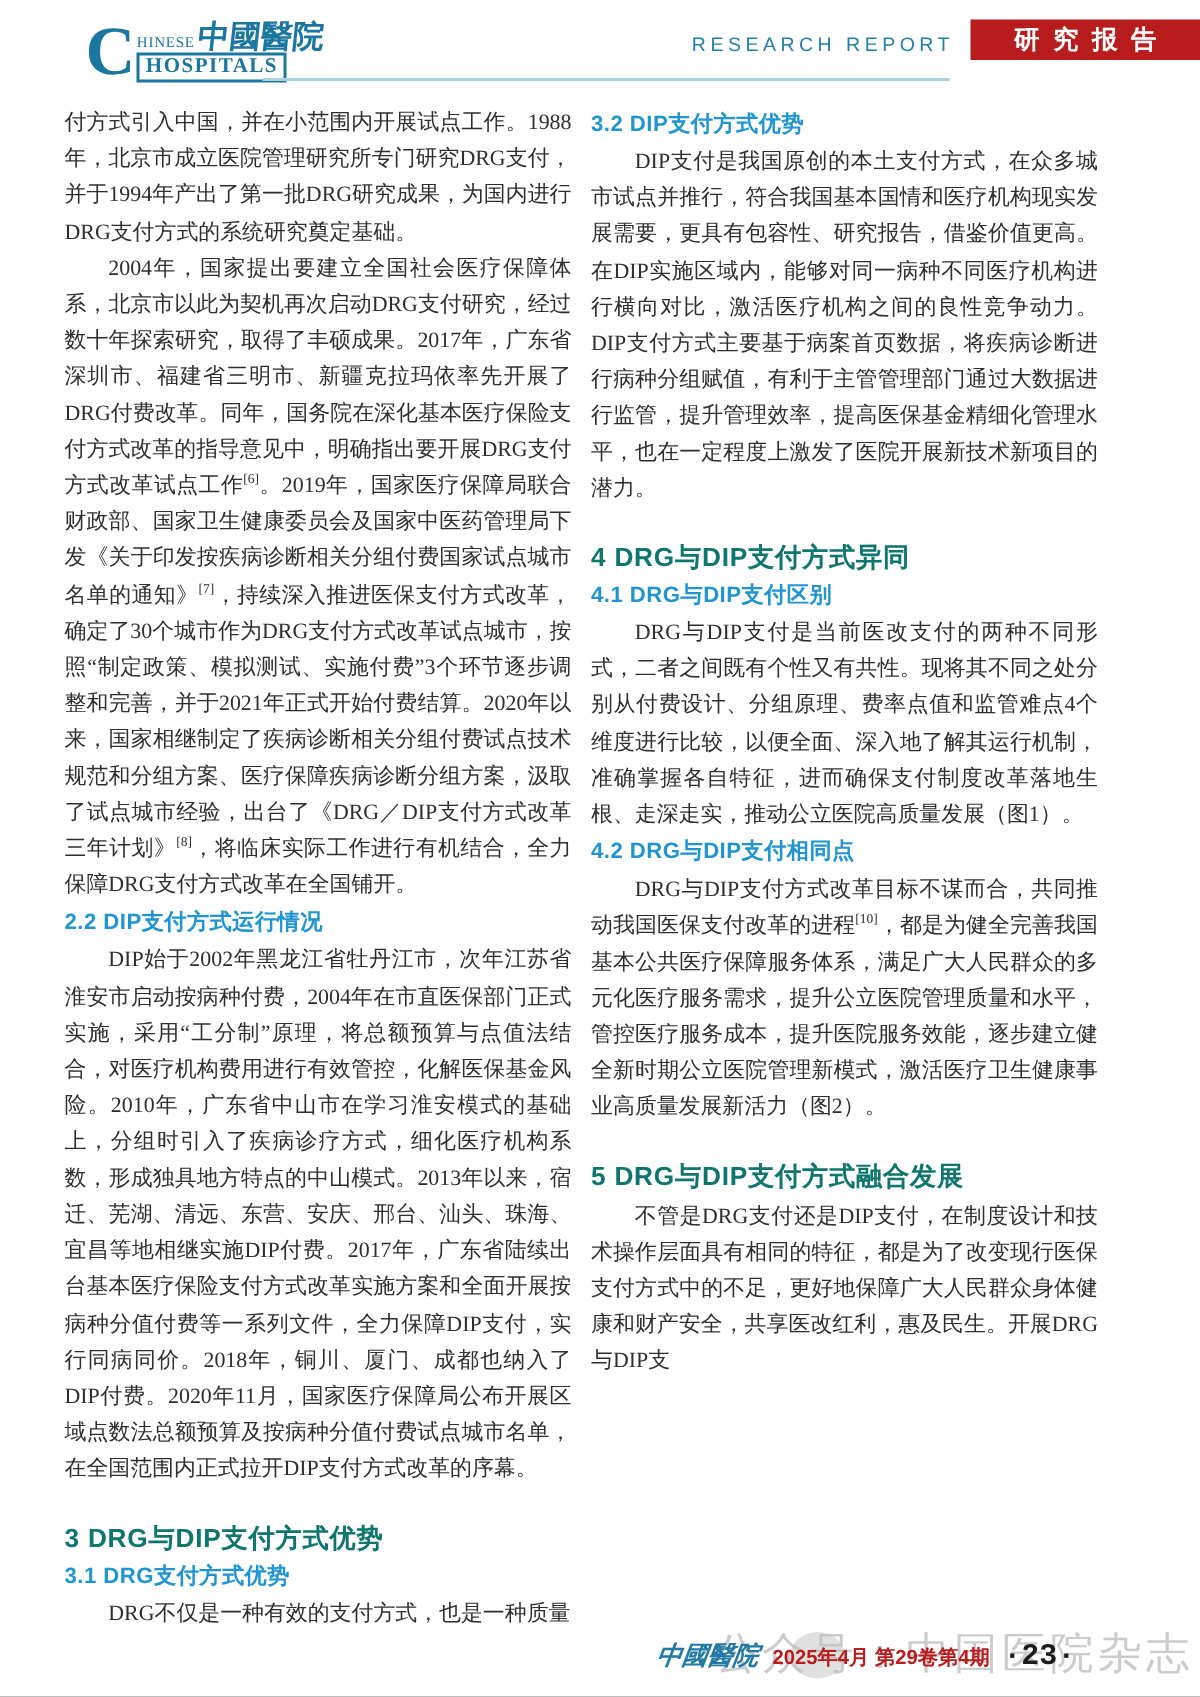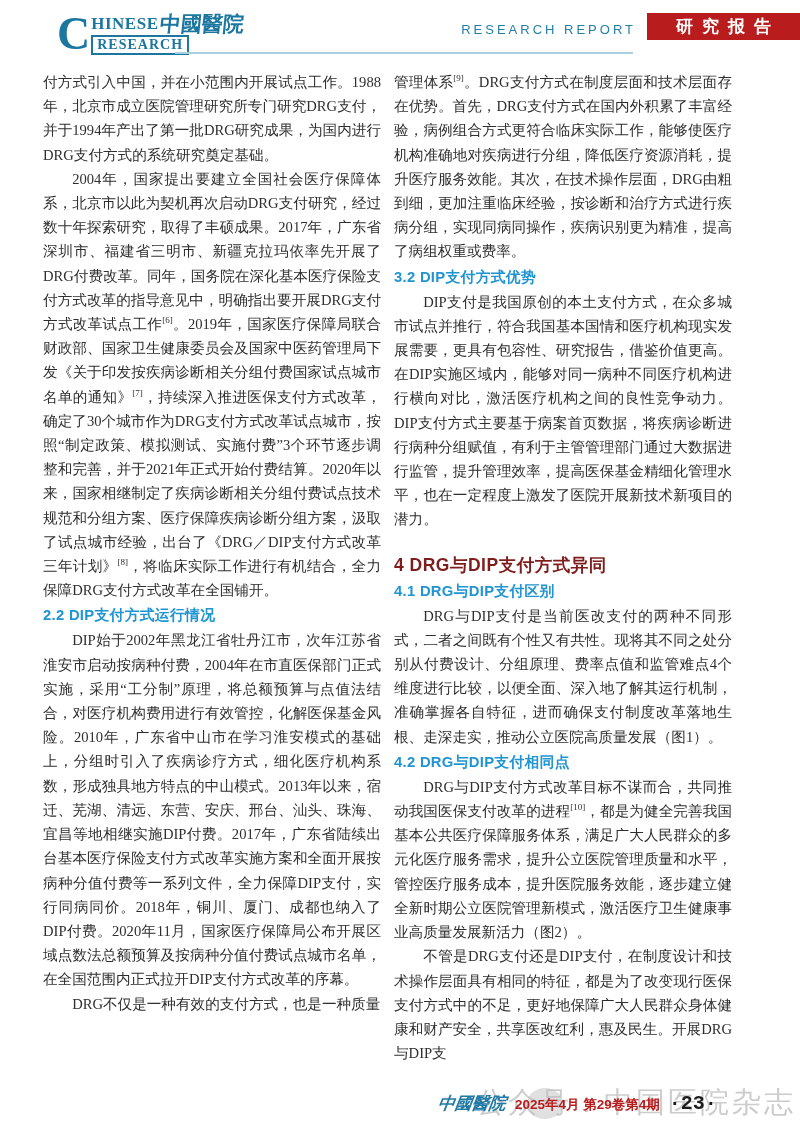--- a/index.html
+++ b/index.html
@@ -8,39 +8,39 @@
     position:relative; width:800px; height:1131px; margin:0 auto;
     background:#ffffff; overflow:hidden;
     font-family:"Liberation Serif", serif;
   }
   
   .header { position:absolute; top:0; left:0; right:0; height:64px; }
   .logo { position:absolute; left:57px; top:14px; display:flex; align-items:flex-start; color:#1b76a0; }
   .logo-c { font-family:"Liberation Serif",serif; font-weight:bold; font-size:46px; line-height:40px; }
   .logo-right { margin-left:1px; }
   .logo-row1 { display:flex; align-items:flex-end; }
-  .logo-hinese { font-family:"Liberation Serif",serif; font-weight:bold; font-size:17px; letter-spacing:.5px; }
+  .logo-hinese { font-family:"Liberation Serif",serif; font-weight:normal; font-size:10px; letter-spacing:.5px; }
   .logo-zh { font-family:"DejaVu Serif",serif; font-weight:bold; font-size:21px; line-height:20px; margin-left:2px; transform:skewX(-6deg); }
   .logo-hosp { display:inline-block; margin-top:1px; border:2px solid #1b76a0; padding:0 4px;
                font-family:"Liberation Serif",serif; font-weight:bold; font-size:14px; letter-spacing:1px; }
   .header-rule { position:absolute; left:175px; top:52px; width:458px; height:2px; background:#a8d0e0; }
   .research-label { position:absolute; right:164px; top:22px; color:#2380a8;
                     font-family:"Liberation Sans",sans-serif; font-size:13px; letter-spacing:3px; }
   .badge { position:absolute; right:0; top:13px; width:153px; height:27px; background:#b91c1c;
            display:flex; align-items:center; justify-content:center;
            color:#fff; font-family:Liberation Sans, sans-serif; font-weight:bold;
            font-size:17px; letter-spacing:9px; text-indent:9px; }
   
   .content { position:absolute; top:70px; left:43px; width:689px; display:flex; gap:13px; }
   .col { width:338px; }
   .para { font-size:14.6px; line-height:24.2px; text-align:justify; color:#2e2e2e; }
   .para.indent { text-indent:2em; }
   .para sup { font-size:9px; line-height:0; vertical-align:super; }
   .sec-h1 { font-family:"Liberation Sans",sans-serif; font-weight:bold; font-size:17.5px;
-            color:#7f1d1d; margin:22px 0 4px; line-height:22px; letter-spacing:.5px; }
+            color:#0f766e; margin:22px 0 4px; line-height:22px; letter-spacing:.5px; }
   .sec-h2 { font-family:"Liberation Sans",sans-serif; font-weight:bold; font-size:14.8px;
             color:#2095d2; margin:2px 0; line-height:22px; letter-spacing:.3px; }
   
   .watermark-circle { position:absolute; left:527px; top:1088px; width:36px; height:31px;
                       background:#c6c6c6; border-radius:50%; opacity:.55; }
   .watermark-text { position:absolute; left:476px; top:1083px; width:330px;
                     font-family:"Liberation Sans",sans-serif; font-size:29px; letter-spacing:3px;
                     color:#bcbcbc; opacity:.75; white-space:nowrap; }
   .footer-line { position:absolute; left:438px; top:1092px; display:flex; align-items:baseline; gap:9px; white-space:nowrap; }
   .footer-logo { font-family:"DejaVu Serif",serif; font-weight:bold; font-style:italic;
@@ -54,45 +54,47 @@
 <div class="page">
 
   <div class="header">
     <div class="logo">
       <span class="logo-c">C</span>
       <span class="logo-right">
         <span class="logo-row1">
           <span class="logo-hinese">HINESE</span>
           <span class="logo-zh">中國醫院</span>
         </span>
-        <span class="logo-hosp">RESEARCH</span>
+        <span class="logo-hosp">HOSPITALS</span>
       </span>
     </div>
     <div class="header-rule"></div>
     <div class="research-label">RESEARCH  REPORT</div>
     <div class="badge">研究报告</div>
   </div>
 
   <div class="content">
     <div class="col" id="col-left">
         <div class="para">付方式引入中国，并在小范围内开展试点工作。1988年，北京市成立医院管理研究所专门研究DRG支付，并于1994年产出了第一批DRG研究成果，为国内进行DRG支付方式的系统研究奠定基础。</div>
         <div class="para indent">2004年，国家提出要建立全国社会医疗保障体系，北京市以此为契机再次启动DRG支付研究，经过数十年探索研究，取得了丰硕成果。2017年，广东省深圳市、福建省三明市、新疆克拉玛依率先开展了DRG付费改革。同年，国务院在深化基本医疗保险支付方式改革的指导意见中，明确指出要开展DRG支付方式改革试点工作<sup>[6]</sup>。2019年，国家医疗保障局联合财政部、国家卫生健康委员会及国家中医药管理局下发《关于印发按疾病诊断相关分组付费国家试点城市名单的通知》<sup>[7]</sup>，持续深入推进医保支付方式改革，确定了30个城市作为DRG支付方式改革试点城市，按照“制定政策、模拟测试、实施付费”3个环节逐步调整和完善，并于2021年正式开始付费结算。2020年以来，国家相继制定了疾病诊断相关分组付费试点技术规范和分组方案、医疗保障疾病诊断分组方案，汲取了试点城市经验，出台了《DRG／DIP支付方式改革三年计划》<sup>[8]</sup>，将临床实际工作进行有机结合，全力保障DRG支付方式改革在全国铺开。</div>
         <div class="sec-h2">2.2 DIP支付方式运行情况</div>
         <div class="para indent">DIP始于2002年黑龙江省牡丹江市，次年江苏省淮安市启动按病种付费，2004年在市直医保部门正式实施，采用“工分制”原理，将总额预算与点值法结合，对医疗机构费用进行有效管控，化解医保基金风险。2010年，广东省中山市在学习淮安模式的基础上，分组时引入了疾病诊疗方式，细化医疗机构系数，形成独具地方特点的中山模式。2013年以来，宿迁、芜湖、清远、东营、安庆、邢台、汕头、珠海、宜昌等地相继实施DIP付费。2017年，广东省陆续出台基本医疗保险支付方式改革实施方案和全面开展按病种分值付费等一系列文件，全力保障DIP支付，实行同病同价。2018年，铜川、厦门、成都也纳入了DIP付费。2020年11月，国家医疗保障局公布开展区域点数法总额预算及按病种分值付费试点城市名单，在全国范围内正式拉开DIP支付方式改革的序幕。</div>
+        <div class="sec-h1">3 DRG与DIP支付方式优势</div>
+        <div class="sec-h2">3.1 DRG支付方式优势</div>
         <div class="para indent">DRG不仅是一种有效的支付方式，也是一种质量</div>
       </div>
     <div class="col" id="col-right">
-        <div class="para">管理体系<sup>[9]</sup>。DRG支付方式在制度层面和技术层面存在优势。首先，DRG支付方式在国内外积累了丰富经验，病例组合方式更符合临床实际工作，能够使医疗机构准确地对疾病进行分组，降低医疗资源消耗，提升医疗服务效能。其次，在技术操作层面，DRG由粗到细，更加注重临床经验，按诊断和治疗方式进行疾病分组，实现同病同操作，疾病识别更为精准，提高了病组权重或费率。</div>
         <div class="sec-h2">3.2 DIP支付方式优势</div>
         <div class="para indent">DIP支付是我国原创的本土支付方式，在众多城市试点并推行，符合我国基本国情和医疗机构现实发展需要，更具有包容性、研究报告，借鉴价值更高。在DIP实施区域内，能够对同一病种不同医疗机构进行横向对比，激活医疗机构之间的良性竞争动力。DIP支付方式主要基于病案首页数据，将疾病诊断进行病种分组赋值，有利于主管管理部门通过大数据进行监管，提升管理效率，提高医保基金精细化管理水平，也在一定程度上激发了医院开展新技术新项目的潜力。</div>
         <div class="sec-h1">4 DRG与DIP支付方式异同</div>
         <div class="sec-h2">4.1 DRG与DIP支付区别</div>
         <div class="para indent">DRG与DIP支付是当前医改支付的两种不同形式，二者之间既有个性又有共性。现将其不同之处分别从付费设计、分组原理、费率点值和监管难点4个维度进行比较，以便全面、深入地了解其运行机制，准确掌握各自特征，进而确保支付制度改革落地生根、走深走实，推动公立医院高质量发展（图1）。</div>
         <div class="sec-h2">4.2 DRG与DIP支付相同点</div>
         <div class="para indent">DRG与DIP支付方式改革目标不谋而合，共同推动我国医保支付改革的进程<sup>[10]</sup>，都是为健全完善我国基本公共医疗保障服务体系，满足广大人民群众的多元化医疗服务需求，提升公立医院管理质量和水平，管控医疗服务成本，提升医院服务效能，逐步建立健全新时期公立医院管理新模式，激活医疗卫生健康事业高质量发展新活力（图2）。</div>
+        <div class="sec-h1">5 DRG与DIP支付方式融合发展</div>
         <div class="para indent">不管是DRG支付还是DIP支付，在制度设计和技术操作层面具有相同的特征，都是为了改变现行医保支付方式中的不足，更好地保障广大人民群众身体健康和财产安全，共享医改红利，惠及民生。开展DRG与DIP支</div>
       </div>
   </div>
 
   <div class="watermark-circle"></div>
   <div class="watermark-text">公众号：中国医院杂志</div>
   <div class="footer-line">
     <span class="footer-logo">中國醫院</span>
     <span class="footer-issue">2025年4月 第29卷第4期</span>
     <span class="footer-page">·23·</span>

